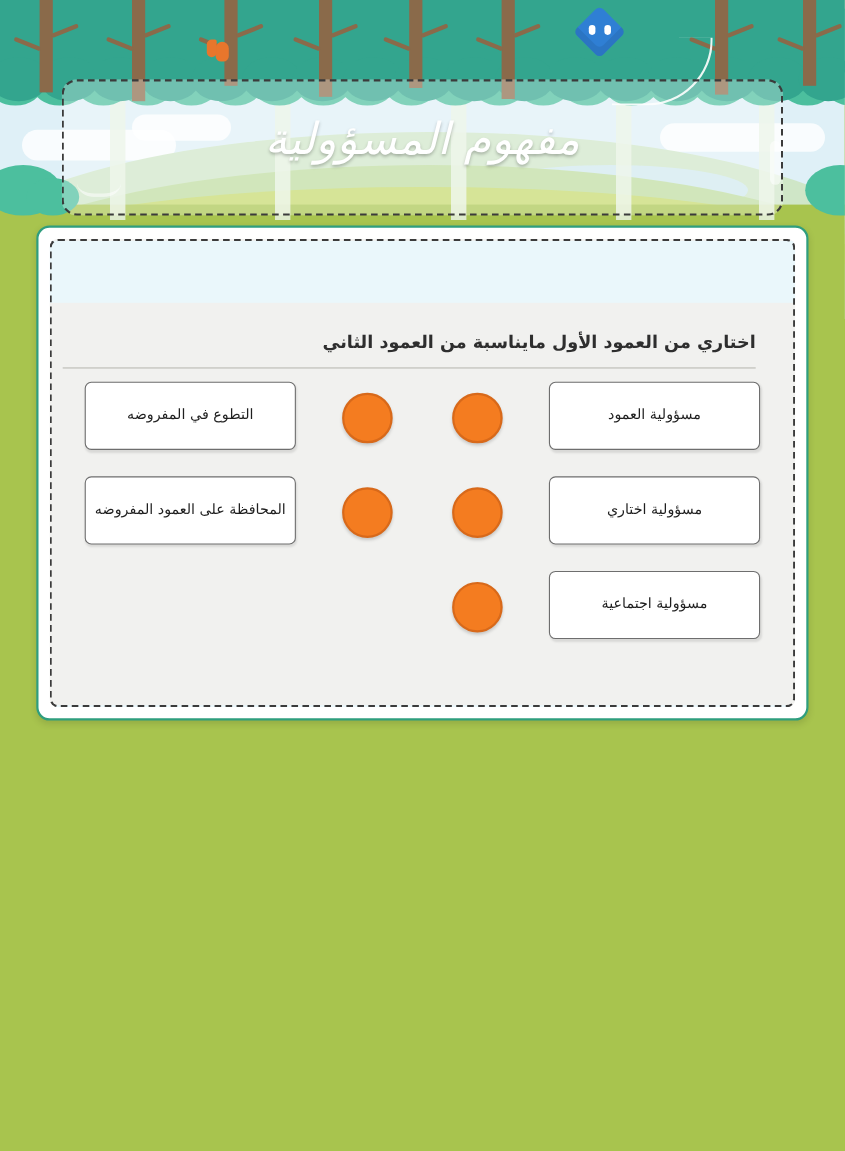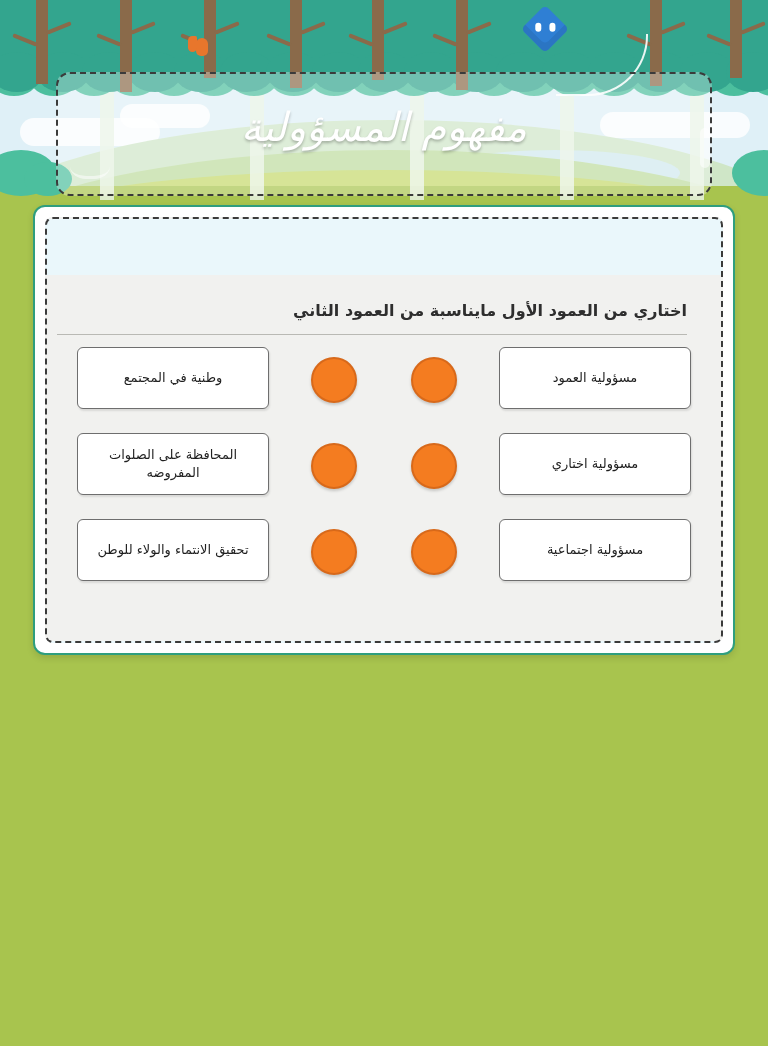--- a/index.html
+++ b/index.html
@@ -418,28 +418,24 @@
           <div class="dot"></div>
         </div>
         <div class="match-item tall">
           <div class="match-box">مسؤولية اجتماعية</div>
           <div class="dot"></div>
         </div>
       </div>
 
       <div class="column col-left">
         <div class="match-item">
-          <div class="match-box">وطنية في المجتمع</div>
+          <div class="match-box">التطوع في المفروضه</div>
           <div class="dot"></div>
         </div>
         <div class="match-item tall">
-          <div class="match-box">المحافظة على الصلوات المفروضه</div>
-          <div class="dot"></div>
-        </div>
-        <div class="match-item tall">
-          <div class="match-box">تحقيق الانتماء والولاء للوطن</div>
+          <div class="match-box">المحافظة على العمود المفروضه</div>
           <div class="dot"></div>
         </div>
       </div>
 
     </div>
   </div>
 </div>
 
 </body></html>

